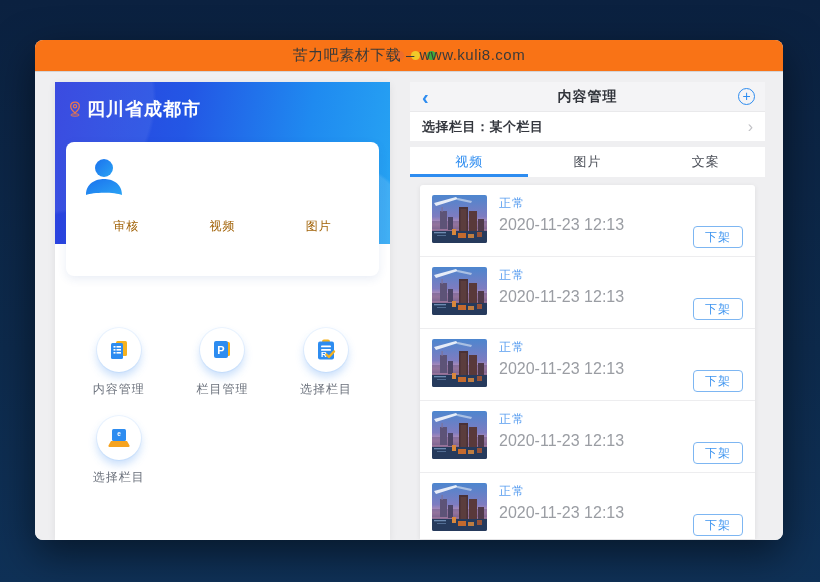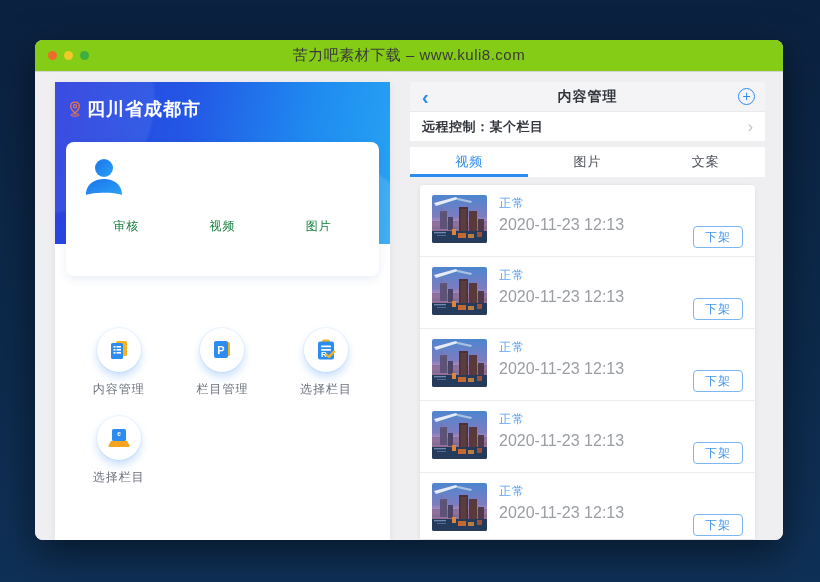--- a/index.html
+++ b/index.html
@@ -9,22 +9,22 @@
     background:linear-gradient(180deg,#0b2140 0%,#0d2a4c 60%,#0f3157 100%);
     position:relative;
   }
   .window {
     position:absolute; left:35px; top:40px; width:748px; height:500px;
     border-radius:8px; overflow:hidden; background:#efeff1;
     box-shadow:0 14px 40px rgba(0,0,0,0.5);
   }
   
   .titlebar {
-    height:32px; background:#84cc16; border-bottom:1px solid #d4d4d6;
-    display:flex; align-items:center; position:relative;
+    height:32px; background:#f97316; border-bottom:1px solid #d4d4d6;
+    display:flex; align-items:center; position:relative;justify-content:center;
   }
   .dots { display:flex; gap:7px; margin-left:13px; }
   .dot { width:9px; height:9px; border-radius:50%; }
   .dot.r { background:#ee6c2b; } .dot.y { background:#f0c929; } .dot.g { background:#3fae3c; }
   .win-title {
     position:absolute; left:0; right:0; text-align:center;
     font-size:15px; color:#3a3a3a; letter-spacing:0.5px;
   }
   .content { position:relative; width:100%; height:468px; background:#efeff1; }
 
@@ -43,21 +43,21 @@
   .location-row { display:flex; align-items:center; padding:15px 0 0 13px; }
   .location-row svg { width:14px; height:16px; }
   .location-label { color:#ffffff; font-size:18px; font-weight:bold; margin-left:5px; letter-spacing:1px; }
   .profile-card {
     position:absolute; left:11px; top:60px; width:313px; height:134px;
     background:#ffffff; border-radius:8px; box-shadow:0 3px 10px rgba(40,80,160,0.10);
     z-index:2;
   }
   .avatar { position:absolute; left:16px; top:13px; width:44px; height:44px; }
   .stats-row { position:absolute; left:0; right:0; top:76px; display:flex; padding:0 12px; }
-  .stat { flex:1; text-align:center; font-size:12px; color:#15803d; letter-spacing:1px; }
+  .stat { flex:1; text-align:center; font-size:12px; color:#a16207; letter-spacing:1px; }
 
   .menu-grid { position:absolute; left:0; top:246px; width:335px; }
   .menu-row { display:flex; padding:0 12px; margin-bottom:18px; }
   .menu-cell { width:103.6px; display:flex; flex-direction:column; align-items:center; }
   .icon-circle {
     width:44px; height:44px; border-radius:50%; background:#ffffff;
     box-shadow:0 5px 9px rgba(60,140,240,0.28), 0 0 0 1px rgba(120,180,245,0.12);
     display:flex; align-items:center; justify-content:center;
   }
   .menu-label { margin-top:9px; font-size:12px; color:#6b717c; letter-spacing:1px; }
@@ -213,21 +213,21 @@
     </div>
 
     <div class="phone-right">
       <div class="nav-bar">
         <span class="nav-back">‹</span>
         <span class="nav-title">内容管理</span>
         <span class="nav-add">+</span>
       </div>
 
       <div class="select-row">
-        <span class="select-label">远程控制：某个栏目</span>
+        <span class="select-label">选择栏目：某个栏目</span>
         <span class="select-chevron">›</span>
       </div>
 
       <div class="tabs">
         <div class="tab active">视频</div>
         <div class="tab">图片</div>
         <div class="tab">文案</div>
       </div>
 
       <div class="content-list">

